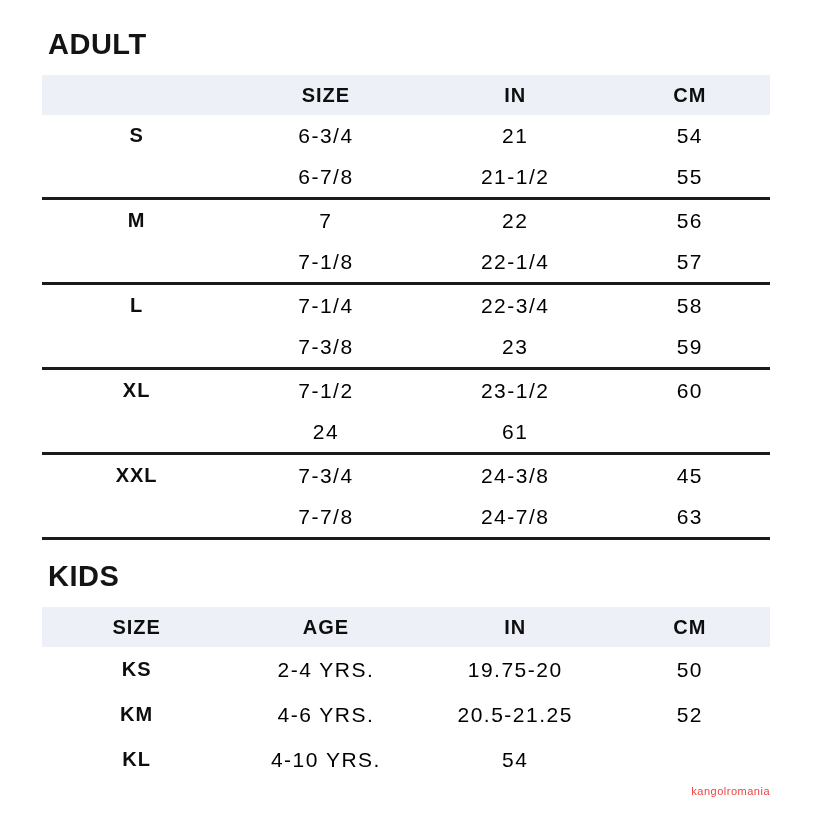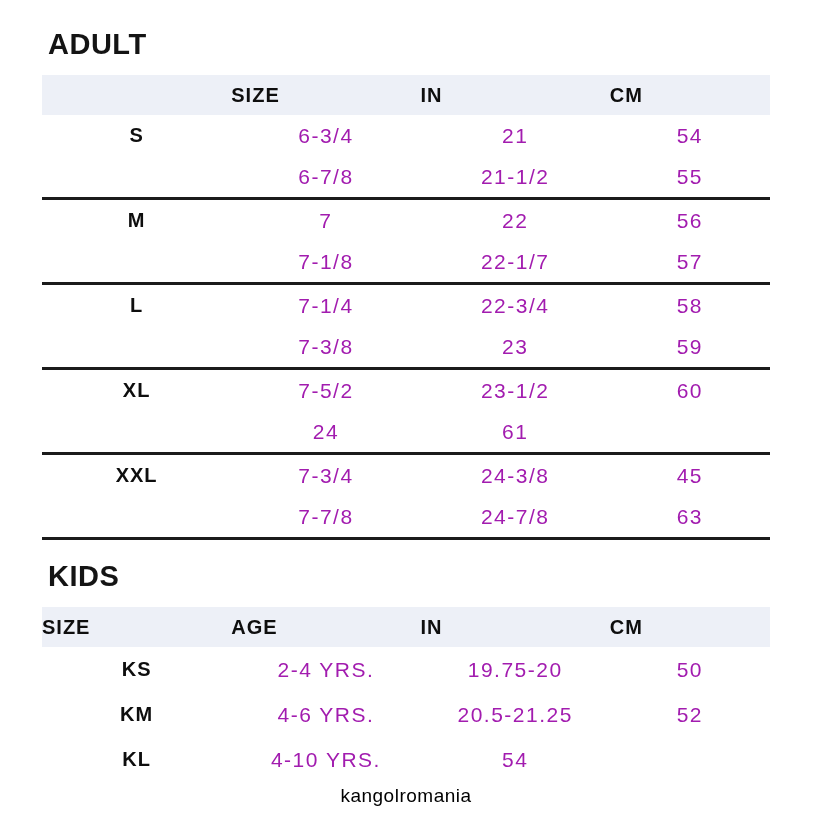--- a/index.html
+++ b/index.html
@@ -30,47 +30,48 @@
   .tr {
     display: grid;
     grid-template-columns: 26% 26% 26% 22%;
     align-items: center;
   }
   .thead {
     height: 40px;
     background: #edf0f7;
   }
   .th {
+    text-align: center;
     font-weight: 700;
     font-size: 20px;
     letter-spacing: 1px;
     color: #0e0e0e;
   }
   .td {
     text-align: center;
     font-size: 21px;
     letter-spacing: 1.5px;
-    color: #a21caf;
+    color: #000000;
   }
   .td.label {
     font-weight: 700;
     font-size: 20px;
     letter-spacing: 1px;
     color: #0e0e0e;
   }
   .adult .tr.data { height: 41px; }
   .kids  .tr.data { height: 45px; }
   .tr.group-end { border-bottom: 3px solid #1b1b1b; }
 
   .watermark {
     margin-top: 3px;
-    text-align: center;
-    font-size: 19px;
+    text-align: right;
+    font-size: 11px;
     letter-spacing: 0.5px;
-    color: #000000;
+    color: #ef4444;
   }
 </style>
 </head>
 <body>
 
 <div class="page">
 
   <h2 class="section-title">ADULT</h2>
 
   <div class="table adult">
@@ -96,40 +97,40 @@
 
     <div class="tr data">
       <div class="td label">M</div>
       <div class="td">7</div>
       <div class="td">22</div>
       <div class="td">56</div>
     </div>
     <div class="tr data group-end">
       <div class="td label"></div>
       <div class="td">7-1/8</div>
-      <div class="td">22-1/7</div>
+      <div class="td">22-1/4</div>
       <div class="td">57</div>
     </div>
 
     <div class="tr data">
       <div class="td label">L</div>
       <div class="td">7-1/4</div>
       <div class="td">22-3/4</div>
       <div class="td">58</div>
     </div>
     <div class="tr data group-end">
       <div class="td label"></div>
       <div class="td">7-3/8</div>
       <div class="td">23</div>
       <div class="td">59</div>
     </div>
 
     <div class="tr data">
       <div class="td label">XL</div>
-      <div class="td">7-5/2</div>
+      <div class="td">7-1/2</div>
       <div class="td">23-1/2</div>
       <div class="td">60</div>
     </div>
     <div class="tr data group-end">
       <div class="td label"></div>
       <div class="td">24</div>
       <div class="td">61</div>
     </div>
 
     <div class="tr data">

